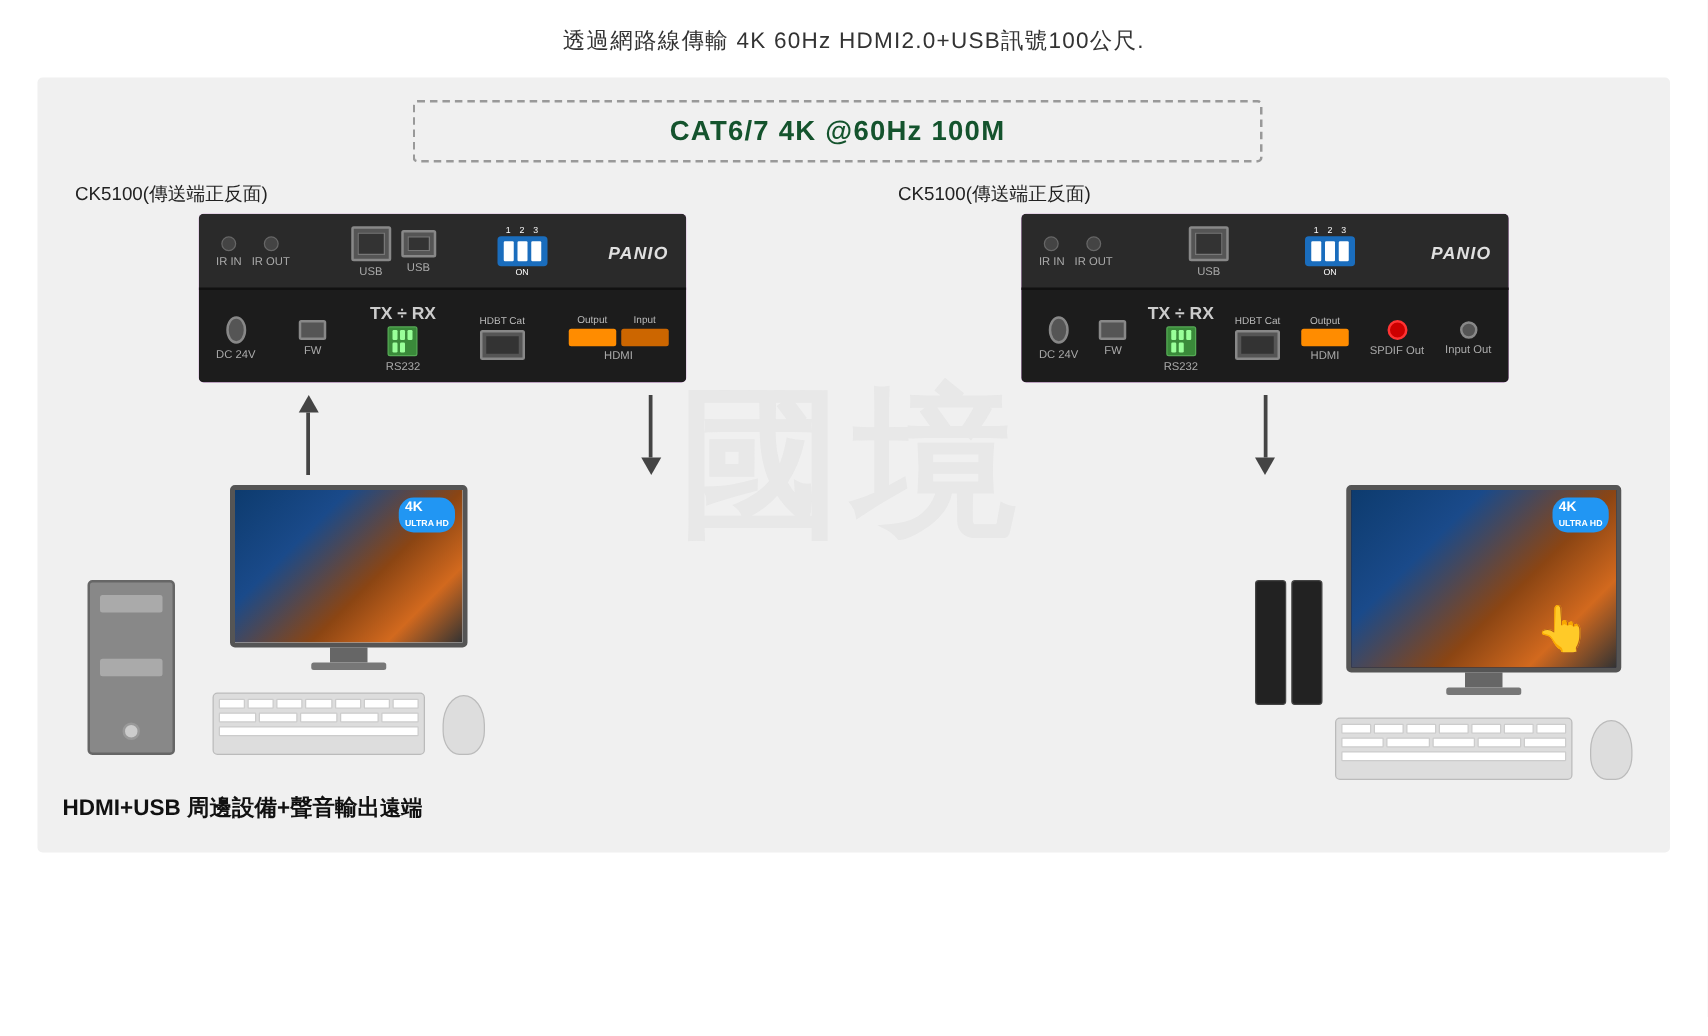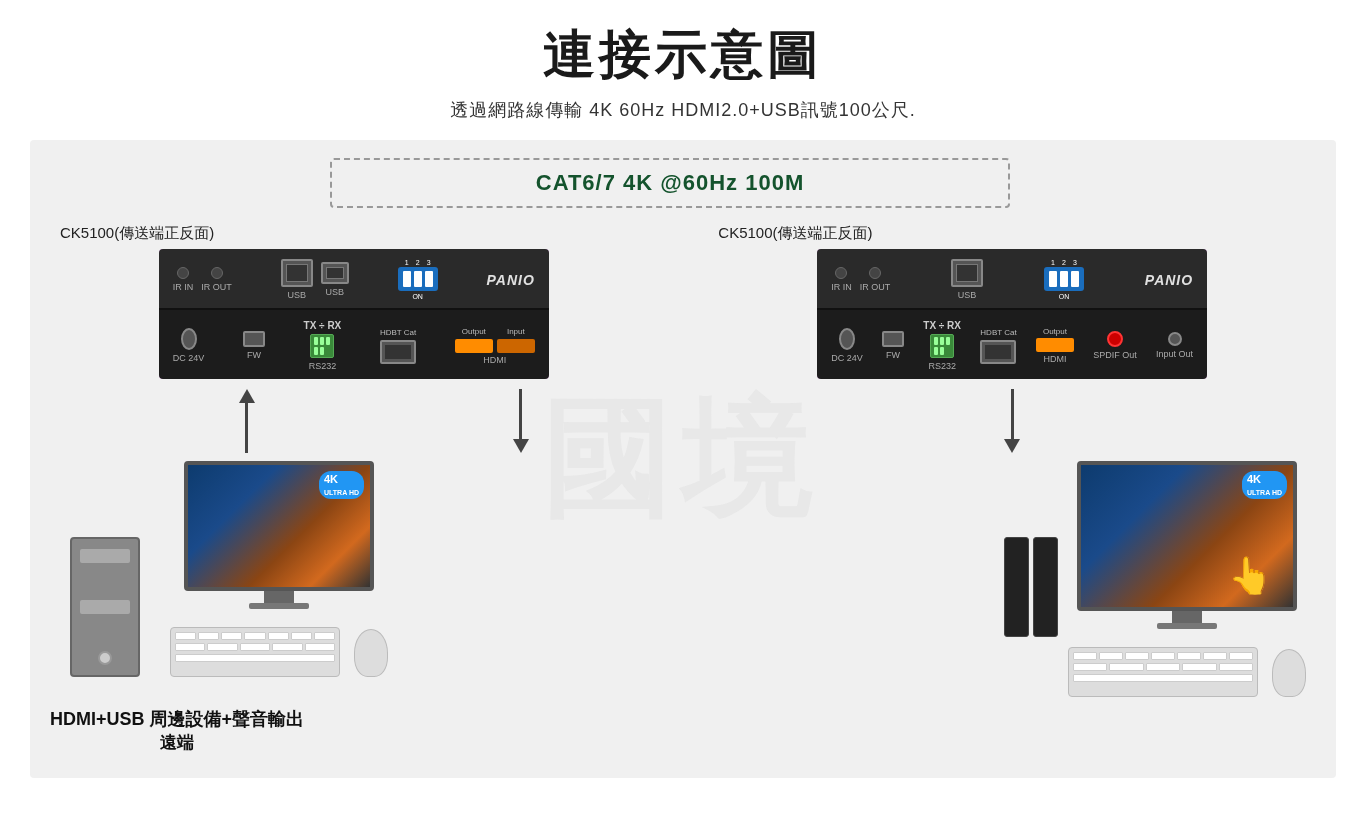--- a/index.html
+++ b/index.html
@@ -230,21 +230,21 @@
       height: 14px;
     }
     .hdmi-port-in {
       background: #cc6600;
       border-radius: 2px;
       width: 38px;
       height: 14px;
     }
     .tx-rx-label {
       color: #ccc;
-      font-size: 10px;
+      font-size: 14px;
       font-weight: bold;
     }
     .section-label-small {
       color: #bbb;
       font-size: 8px;
       text-align: center;
     }
     
     .arrows-row {
       display: flex;
@@ -487,21 +487,21 @@
       font-weight: bold;
       color: #111;
     }
     .bottom-label-sub {
       font-size: 17px;
       font-weight: bold;
       color: #111;
     }
     .bottom-label-right {
       display: flex;
-      flex-direction: column;
+      flex-direction: row;
       align-items: center;
       padding-right: 30px;
     }
     
     .watermark {
       position: absolute;
       top: 50%;
       left: 50%;
       transform: translate(-50%, -50%);
       font-size: 130px;
@@ -564,21 +564,20 @@
       width: 8px;
       color: #fff;
       font-size: 7px;
       text-align: center;
     }
   </style>
 </head>
 <body>
 
 <div class="page">
-  <h1 class="title">連接示意圖</h1>
   <p class="subtitle">透過網路線傳輸 4K 60Hz HDMI2.0+USB訊號100公尺.</p>
 
   <div class="diagram-area">
 
     <div class="watermark">國境</div>
 
     <div class="cat-banner">CAT6/7 4K @60Hz 100M</div>
 
     <div class="devices-row">
 

